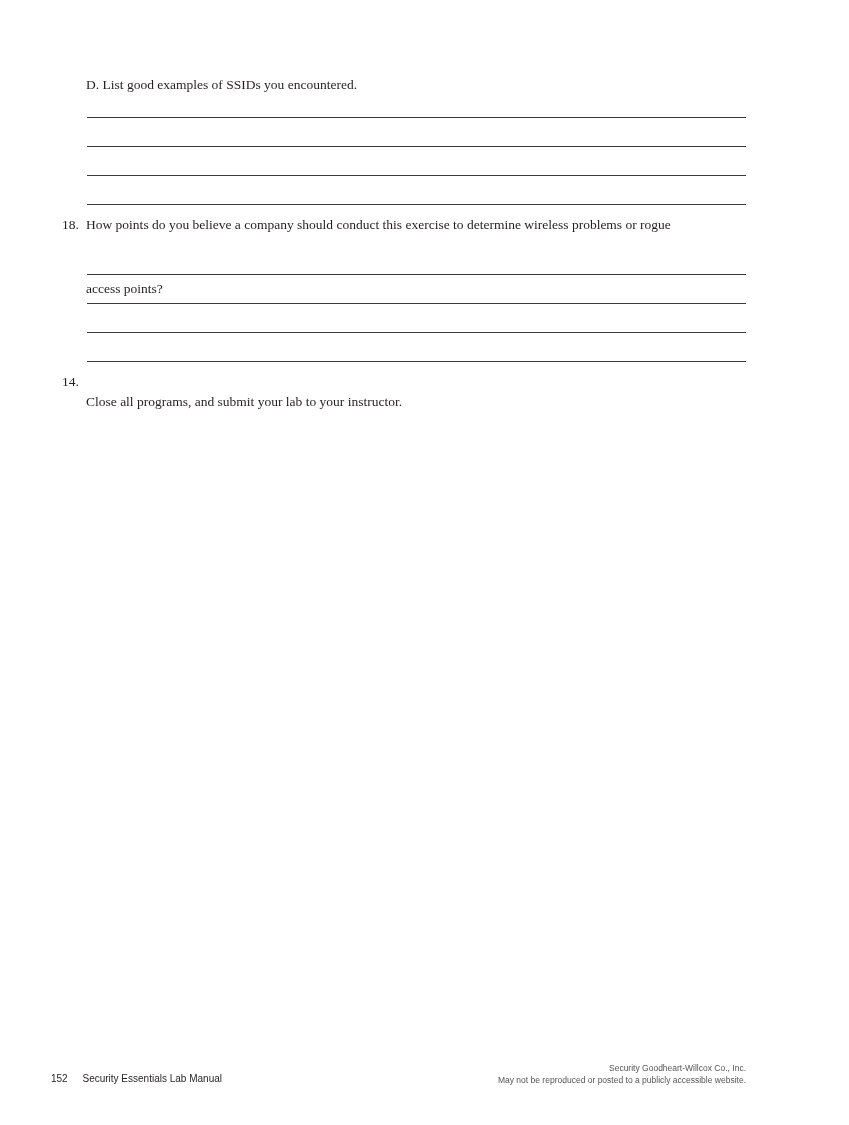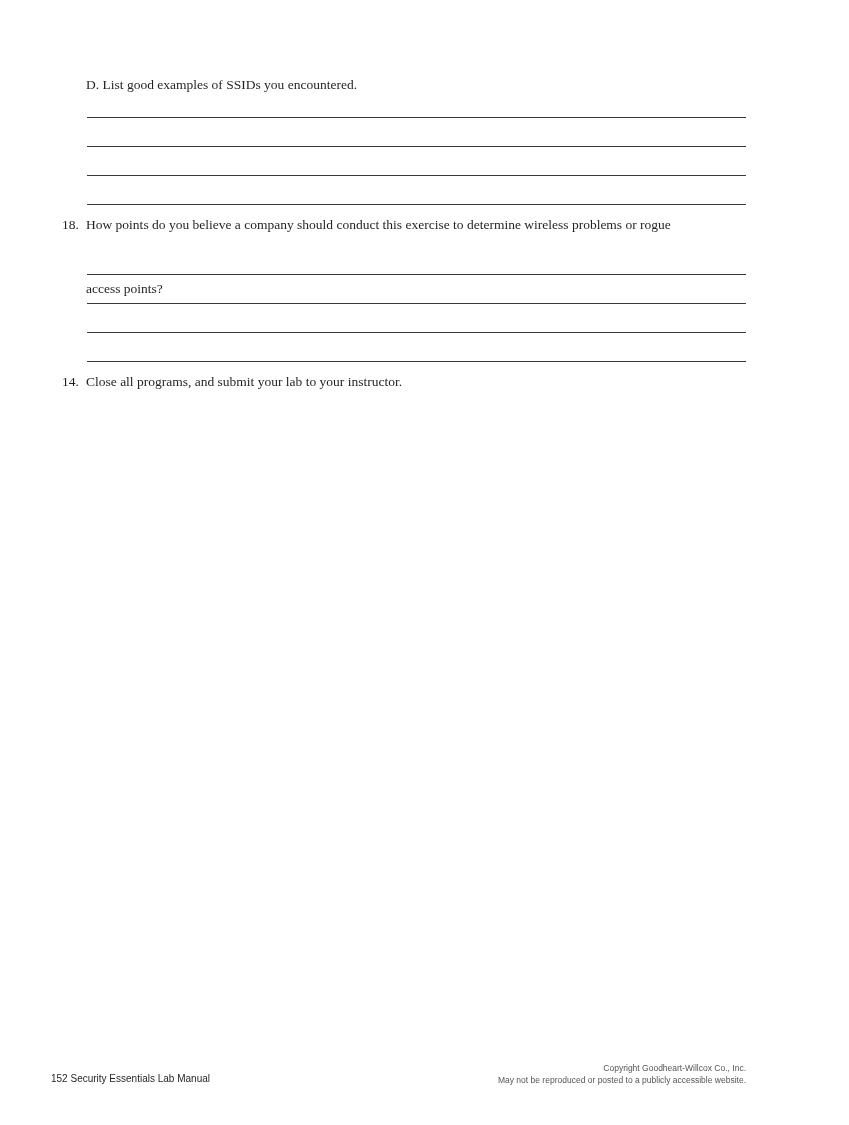--- a/index.html
+++ b/index.html
@@ -2,21 +2,21 @@
 <html><head>
 <meta charset="utf-8">
 <style>
   html, body { margin: 0; padding: 0; background: #ffffff; }
   body { width: 849px; height: 1125px; position: relative; overflow: hidden;
          font-family: "Liberation Serif", serif; color: #231f20; }
   .text { position: absolute; font-size: 13.5px; line-height: 16px; white-space: nowrap; }
   .line { position: absolute; left: 87px; width: 659px; height: 0; border-top: 1px solid #3a3a3a; }
   .footer-left { position: absolute; left: 51px; top: 1073px; font-family: "Liberation Sans", sans-serif;
                  font-size: 10px; color: #231f20; }
-  .footer-left .num { }
+  .footer-left .num { margin-right: 12px; }
   .footer-right { position: absolute; right: 103px; top: 1062px; text-align: right;
                   font-family: "Liberation Sans", sans-serif; font-size: 8.5px; line-height: 12px; color: #555; }
 </style>
 </head>
 <body>
 
 <div class="text" style="left:86px; top:77px;">D. List good examples of SSIDs you encountered.</div>
 
 <div class="line" style="top:117px;"></div>
 <div class="line" style="top:146px;"></div>
@@ -26,23 +26,23 @@
 <div class="text" style="left:62px; top:217px;">18.</div>
 <div class="text" style="left:86px; top:217px;">How points do you believe a company should conduct this exercise to determine wireless problems or rogue</div>
 <div class="text" style="left:86px; top:233px;margin-top:48px;">access points?</div>
 
 <div class="line" style="top:274px;"></div>
 <div class="line" style="top:303px;"></div>
 <div class="line" style="top:332px;"></div>
 <div class="line" style="top:361px;"></div>
 
 <div class="text" style="left:62px; top:374px;">14.</div>
-<div class="text" style="left:86px; top:374px;">Close all programs, and submit your lab to your instructor.</div>
+<div class="text" style="left:86px; top:394px;">Close all programs, and submit your lab to your instructor.</div>
 
 <div class="footer-left">
   <span class="num">152</span>
   <span>Security Essentials Lab Manual</span>
 </div>
 
 <div class="footer-right">
-  <div>Copyright Goodheart-Willcox Co., Inc.</div>
+  <div>Security Goodheart-Willcox Co., Inc.</div>
   <div>May not be reproduced or posted to a publicly accessible website.</div>
 </div>
 
 </body></html>

